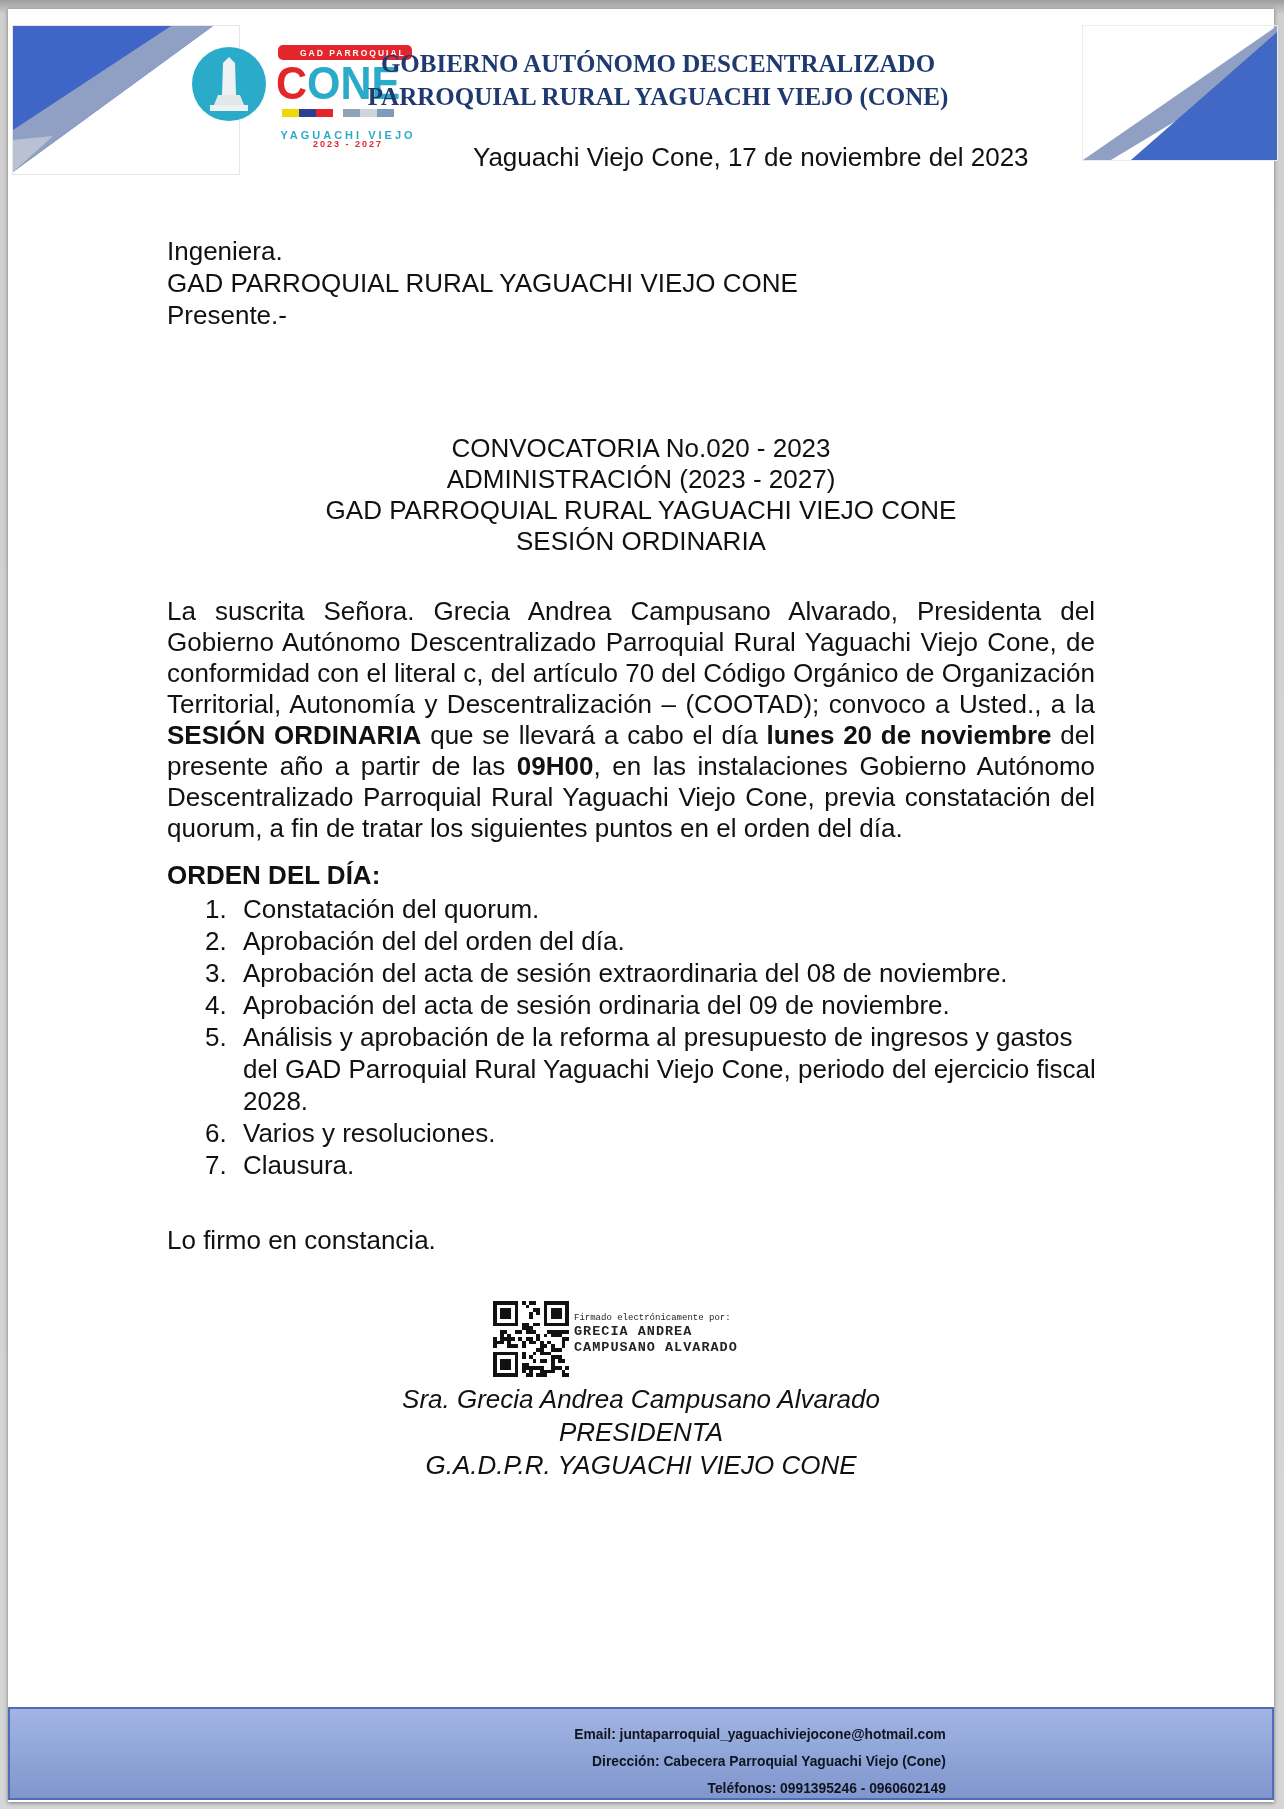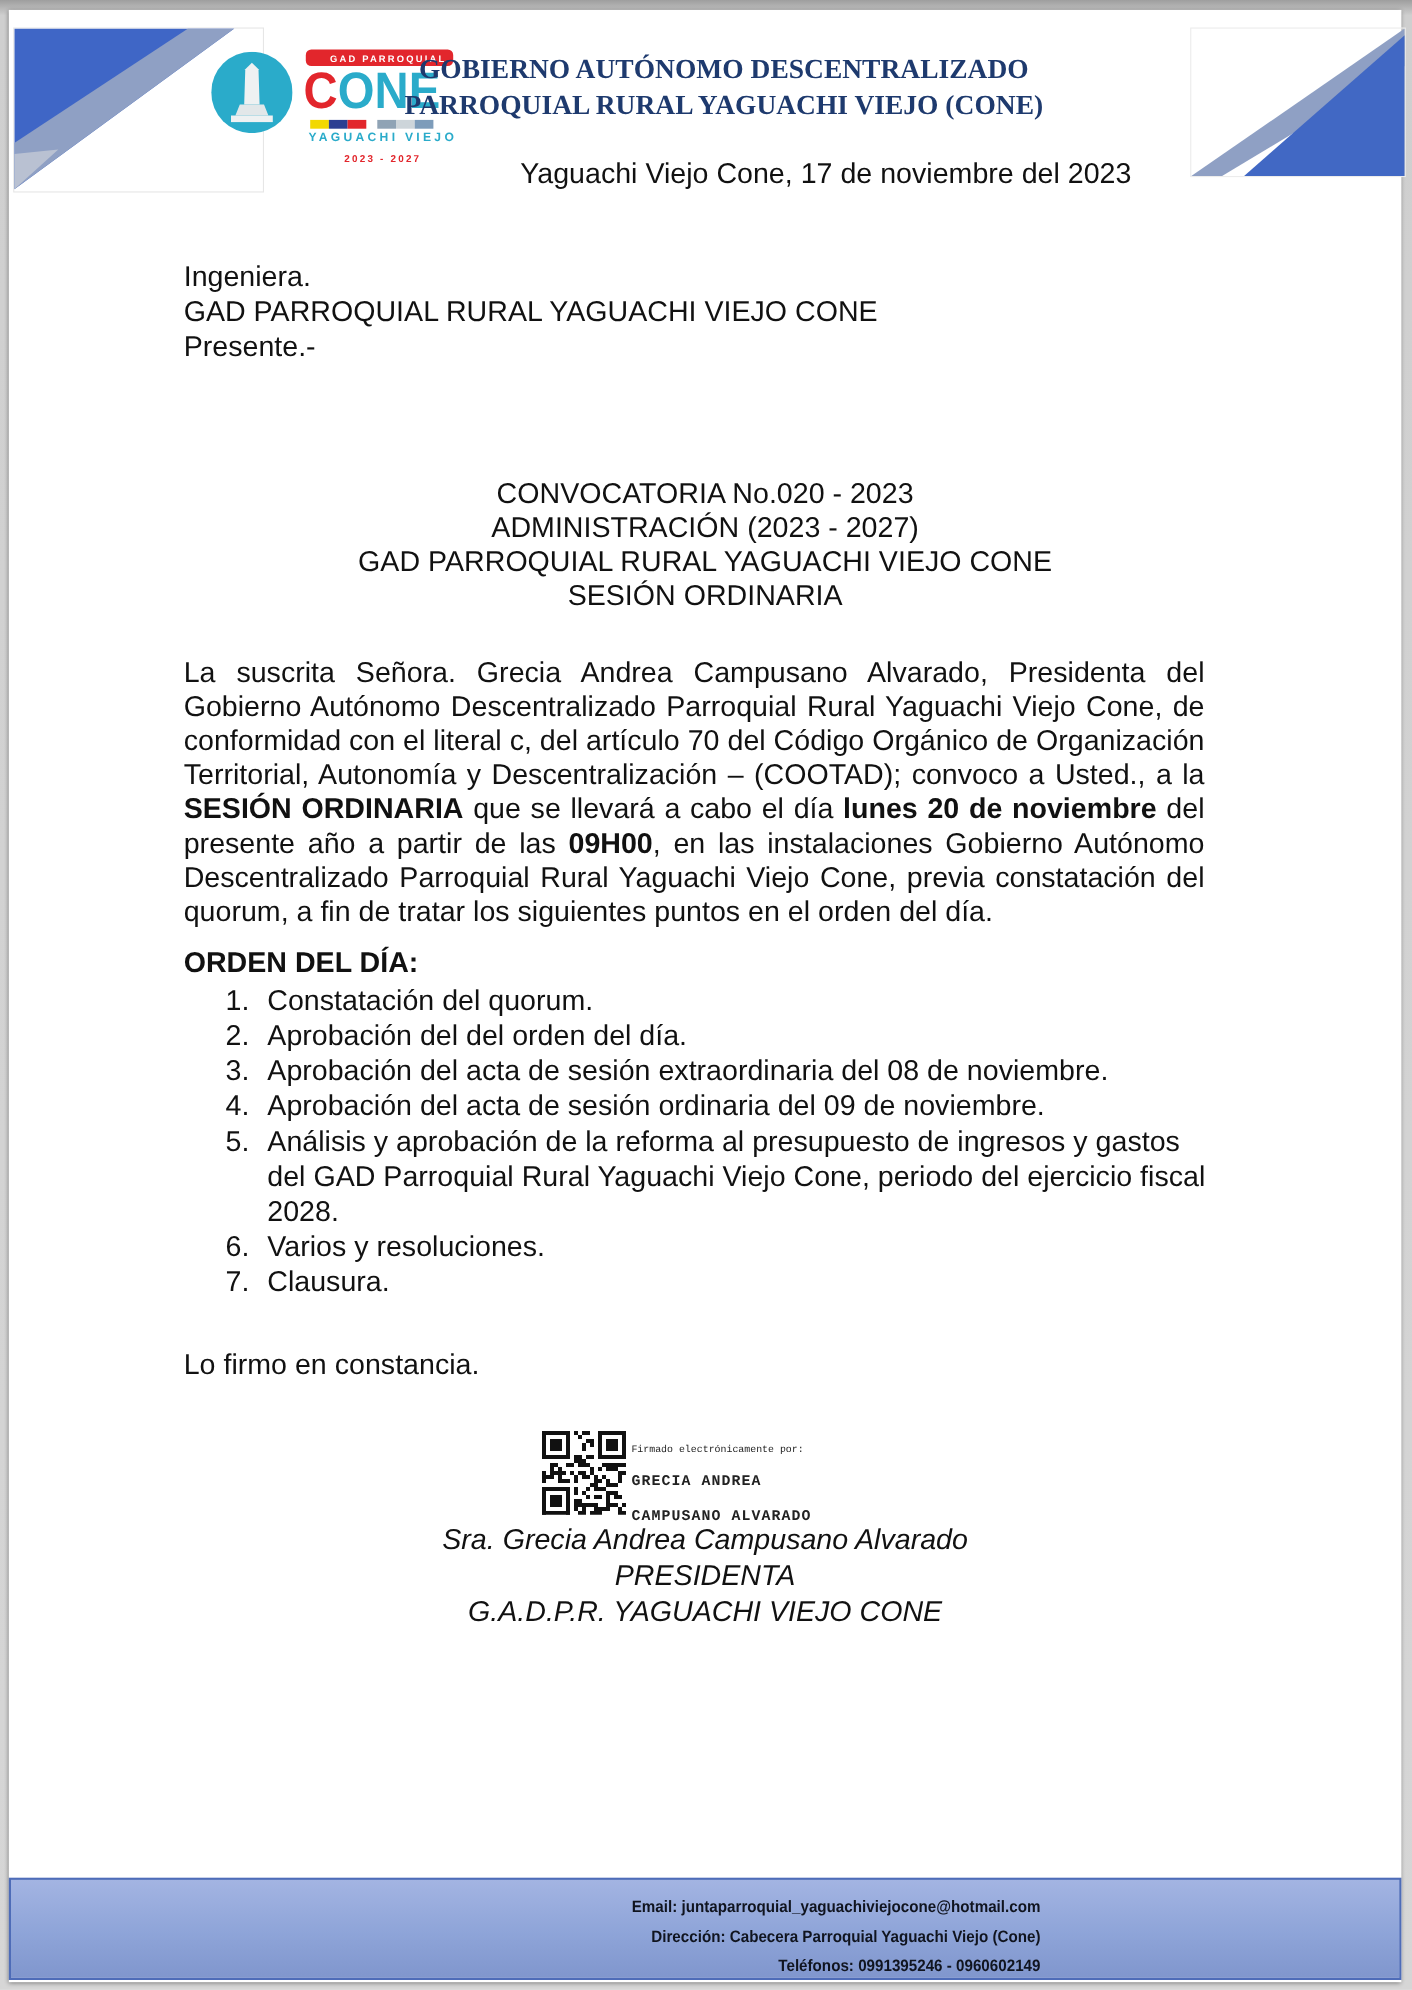--- a/index.html
+++ b/index.html
@@ -27,21 +27,21 @@
   .logo-banner .txt{color:#fff;font-size:8.5px;font-weight:bold;letter-spacing:2px;white-space:nowrap;}
   .dot{width:4px;height:4px;border-radius:50%;background:#fff;}
   .wordmark{position:absolute;left:84px;top:21px;font-weight:800;font-size:43px;line-height:43px;
     letter-spacing:0px;transform:scaleY(1.08);transform-origin:top left;white-space:nowrap;}
   .wm-c{color:#e2262c;}
   .wm-one{color:#2aabca;}
   .flagbars{position:absolute;left:90px;top:70px;display:flex;align-items:center;}
   .flagbars span{width:17px;height:8px;display:inline-block;}
   .fb1{background:#f2d800;}.fb2{background:#2c3f92;}.fb3{background:#e2262c;margin-right:10px;}
   .fb4{background:#8fa3b5;}.fb5{background:#cdd5da;}.fb6{background:#7d9cba;}
-  .logo-sub{position:absolute;left:86px;top:80px;width:140px;text-align:center;color:#2aabca;
+  .logo-sub{position:absolute;left:86px;top:90px;width:140px;text-align:center;color:#2aabca;
     font-size:11px;font-weight:bold;letter-spacing:3px;white-space:nowrap;}
   .logo-period{position:absolute;left:86px;top:100px;width:140px;text-align:center;color:#e2262c;
     font-size:9px;font-weight:bold;letter-spacing:2px;}
   
   .org-title{
     position:absolute;left:330px;top:38px;width:640px;text-align:center;
     font-family:"Liberation Serif",serif;font-weight:bold;font-size:25px;line-height:33px;color:#1e3a6e;
   }
   .date-line{position:absolute;left:465px;top:133px;font-size:26px;text-align:right;}
   
@@ -55,21 +55,21 @@
   .orden-item{display:flex;}
   .orden-item .num{width:38px;flex:0 0 38px;}
   .orden-item .txt{width:855px;}
   .closing{position:absolute;left:159px;top:1216px;font-size:26px;}
   
   .qr{position:absolute;left:484px;top:1292px;width:78px;height:76px;}
   .qr svg{display:block;width:100%;height:100%;shape-rendering:crispEdges;fill:#111;}
   .digi{position:absolute;left:566px;top:1304px;font-family:"Liberation Mono","DejaVu Sans Mono",monospace;
     color:#222;}
   .digi .small{font-size:9px;line-height:11px;}
-  .digi .name{font-size:13.5px;line-height:16px;font-weight:bold;letter-spacing:1px;margin-top:16px;}
+  .digi .name{font-size:13.5px;line-height:16px;font-weight:bold;letter-spacing:1px;}
   .sig-block{position:absolute;left:0;top:1374px;width:1266px;text-align:center;
     font-weight:normal;font-style:italic;font-size:26px;line-height:33px;}
   
   .footer{
     position:absolute;left:0;top:1698px;width:1266px;height:93px;box-sizing:border-box;
     background:linear-gradient(#a3b4e2 0,#8ea4d8 55%,#8096cd 100%);
     border:2px solid #4e6cb8;
   }
   .footer-inner{
     position:absolute;right:326px;top:11px;text-align:right;

